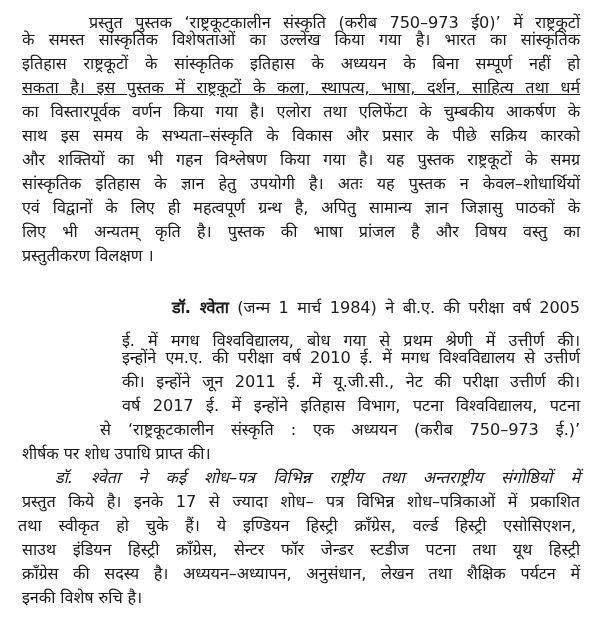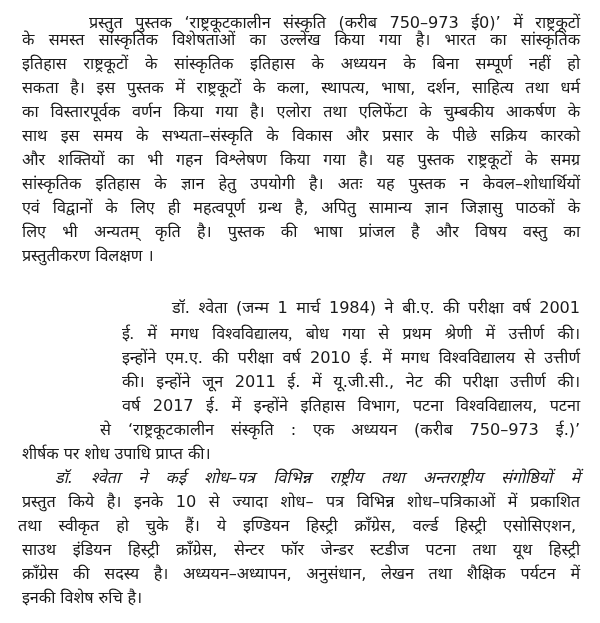--- a/index.html
+++ b/index.html
@@ -26,52 +26,52 @@
       line-height: 24px;
       height: 24px;
       white-space: nowrap;
       letter-spacing: -0.1px;
     }
     .justify {
       text-align: justify;
       text-align-last: justify;
     }
     .bold {
-      font-weight: normal;
+      font-weight: bold;
     }
   </style>
 </head>
 <body>
 
 <div class="page">
 
   <div>
     <div class="line justify" style="left:89px; top:4px; width:491px;margin-top:7px;">प्रस्तुत पुस्तक ‘राष्ट्रकूटकालीन संस्कृति (करीब 750–973 ई0)’ में राष्ट्रकूटों</div>
     <div class="line justify" style="left:22px; top:28px; width:558px;font-family:Liberation Serif, serif;">के समस्त सांस्कृतिक विशेषताओं का उल्लेख किया गया है। भारत का सांस्कृतिक</div>
     <div class="line justify" style="left:22px; top:52px; width:558px;">इतिहास राष्ट्रकूटों के सांस्कृतिक इतिहास के अध्ययन के बिना सम्पूर्ण नहीं हो</div>
-    <div class="line justify" style="left:22px; top:76px; width:558px;">सकता है। इस पुस्तक में राष्ट्रकूटों के कला, स्थापत्य, भाषा, दर्शन, साहित्य तथा धर्म</div>
+    <div class="line justify" style="left:22px; top:76px; width:558px;text-decoration:underline;">सकता है। इस पुस्तक में राष्ट्रकूटों के कला, स्थापत्य, भाषा, दर्शन, साहित्य तथा धर्म</div>
     <div class="line justify" style="left:22px; top:100px; width:558px;">का विस्तारपूर्वक वर्णन किया गया है। एलोरा तथा एलिफेंटा के चुम्बकीय आकर्षण के</div>
     <div class="line justify" style="left:22px; top:124px; width:558px;">साथ इस समय के सभ्यता–संस्कृति के विकास और प्रसार के पीछे सक्रिय कारको</div>
     <div class="line justify" style="left:22px; top:148px; width:558px;">और शक्तियों का भी गहन विश्लेषण किया गया है। यह पुस्तक राष्ट्रकूटों के समग्र</div>
     <div class="line justify" style="left:22px; top:172px; width:558px;">सांस्कृतिक इतिहास के ज्ञान हेतु उपयोगी है। अतः यह पुस्तक न केवल–शोधार्थियों</div>
     <div class="line justify" style="left:22px; top:196px; width:558px;">एवं विद्वानों के लिए ही महत्वपूर्ण ग्रन्थ है, अपितु सामान्य ज्ञान जिज्ञासु पाठकों के</div>
     <div class="line justify" style="left:22px; top:220px; width:558px;">लिए भी अन्यतम् कृति है। पुस्तक की भाषा प्रांजल है और विषय वस्तु का</div>
     <div class="line" style="left:22px; top:244px;">प्रस्तुतीकरण विलक्षण ।</div>
   </div>
 
   <div>
-    <div class="line justify" style="left:172px; top:296px; width:408px;"><span class="bold">डॉ. श्वेता</span><span> (जन्म 1 मार्च 1984) ने बी.ए. की परीक्षा वर्ष 2001</span></div>
-    <div class="line justify" style="left:122px; top:322px; width:458px;font-family:Liberation Serif, serif;">ई. में मगध विश्वविद्यालय, बोध गया से प्रथम श्रेणी में उत्तीर्ण की।</div>
+    <div class="line justify" style="left:172px; top:296px; width:408px;"><span class="bold">डॉ. श्वेता</span><span> (जन्म 1 मार्च 1984) ने बी.ए. की परीक्षा वर्ष 2005</span></div>
+    <div class="line justify" style="left:122px; top:329px; width:458px;">ई. में मगध विश्वविद्यालय, बोध गया से प्रथम श्रेणी में उत्तीर्ण की।</div>
     <div class="line justify" style="left:122px; top:346px; width:458px;">इन्होंने एम.ए. की परीक्षा वर्ष 2010 ई. में मगध विश्वविद्यालय से उत्तीर्ण</div>
     <div class="line justify" style="left:122px; top:370px; width:458px;">की। इन्होंने जून 2011 ई. में यू.जी.सी., नेट की परीक्षा उत्तीर्ण की।</div>
     <div class="line justify" style="left:122px; top:394px; width:458px;">वर्ष 2017 ई. में इन्होंने इतिहास विभाग, पटना विश्वविद्यालय, पटना</div>
     <div class="line justify" style="left:100px; top:418px; width:480px;">से ‘राष्ट्रकूटकालीन संस्कृति : एक अध्ययन (करीब 750–973 ई.)’</div>
     <div class="line" style="left:22px; top:442px;">शीर्षक पर शोध उपाधि प्राप्त की।</div>
 
     <div class="line justify" style="left:55px; top:466px; width:525px;font-style:italic;">डॉ. श्वेता ने कई शोध–पत्र विभिन्न राष्ट्रीय तथा अन्तराष्ट्रीय संगोष्ठियों में</div>
-    <div class="line justify" style="left:22px; top:490px; width:558px;">प्रस्तुत किये है। इनके 10 से ज्यादा शोध– पत्र विभिन्न शोध–पत्रिकाओं में प्रकाशित</div>
+    <div class="line justify" style="left:22px; top:490px; width:558px;">प्रस्तुत किये है। इनके 17 से ज्यादा शोध– पत्र विभिन्न शोध–पत्रिकाओं में प्रकाशित</div>
     <div class="line justify" style="left:18px; top:514px; width:558px;">तथा स्वीकृत हो चुके हैं। ये इण्डियन हिस्ट्री क्राँग्रेस, वर्ल्ड हिस्ट्री एसोसिएशन,</div>
     <div class="line justify" style="left:22px; top:538px; width:558px;">साउथ इंडियन हिस्ट्री क्राँग्रेस, सेन्टर फॉर जेन्डर स्टडीज पटना तथा यूथ हिस्ट्री</div>
     <div class="line justify" style="left:22px; top:562px; width:558px;">क्राँग्रेस की सदस्य है। अध्ययन–अध्यापन, अनुसंधान, लेखन तथा शैक्षिक पर्यटन में</div>
     <div class="line" style="left:22px; top:586px;">इनकी विशेष रुचि है।</div>
   </div>
 
 </div>
 
 </body></html>

